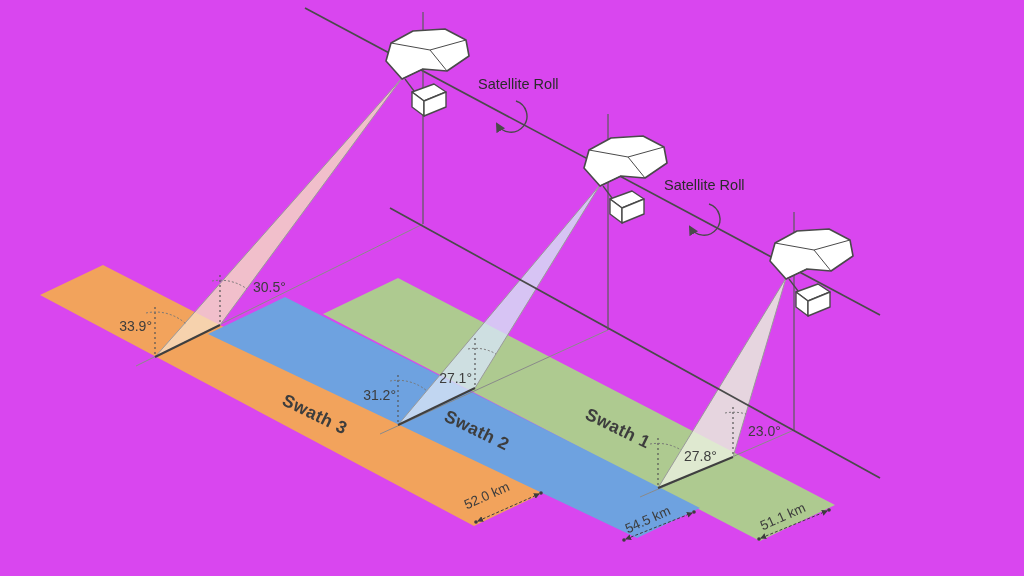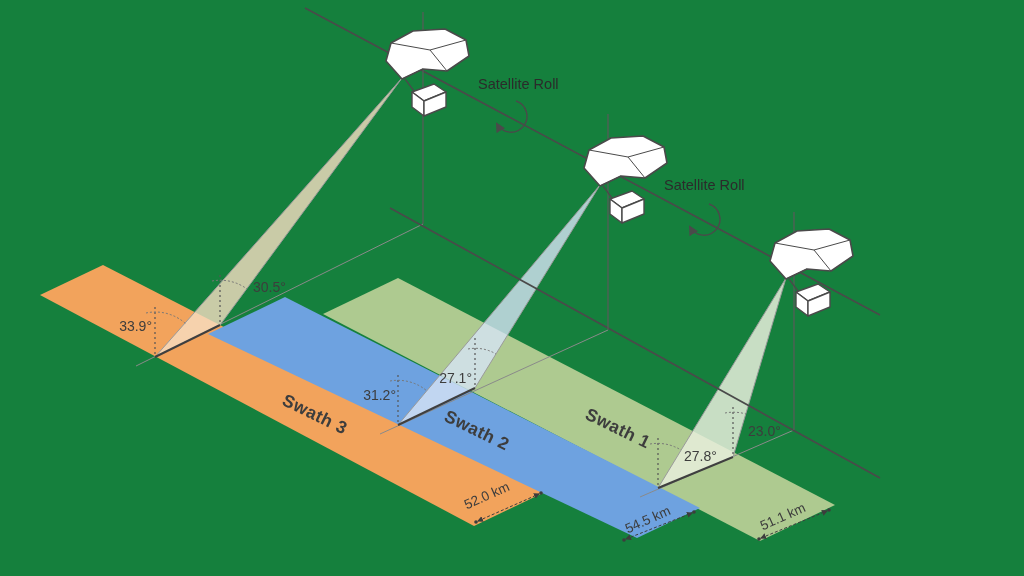--- a/index.html
+++ b/index.html
@@ -1,16 +1,16 @@
 <!DOCTYPE html>
 <html><head>
 <meta charset="utf-8">
 <style>
   html, body { margin: 0; padding: 0; background: #ffffff; overflow: hidden; }
-  .stage { width: 1024px; height: 576px; position: relative; background: #15803d; }
+  .stage { width: 1024px; height: 576px; position: relative; background: #d946ef; }
   svg { display: block; }
   svg text {
     font-family: "Liberation Sans", "DejaVu Sans", sans-serif;
     fill: #3d3d3d;
   }
   .angle-label { font-size: 14px; }
   .km-label { font-size: 13.5px; }
   .roll-label { font-size: 14.5px; fill: #2b2b2b; }
   .swath-label { font-size: 17.5px; font-weight: bold; letter-spacing: 0.5px; }
   .thinline { stroke: #8a8a8a; stroke-width: 1; fill: none; }

